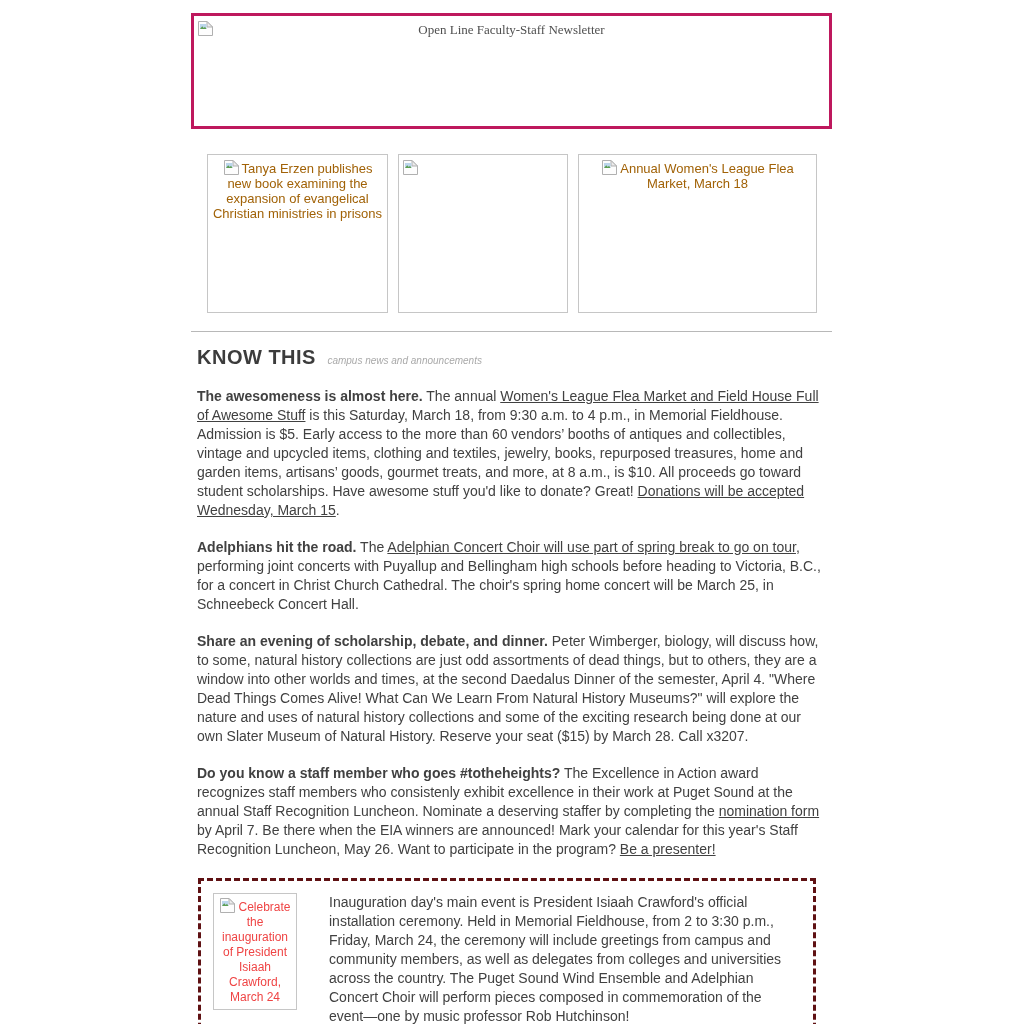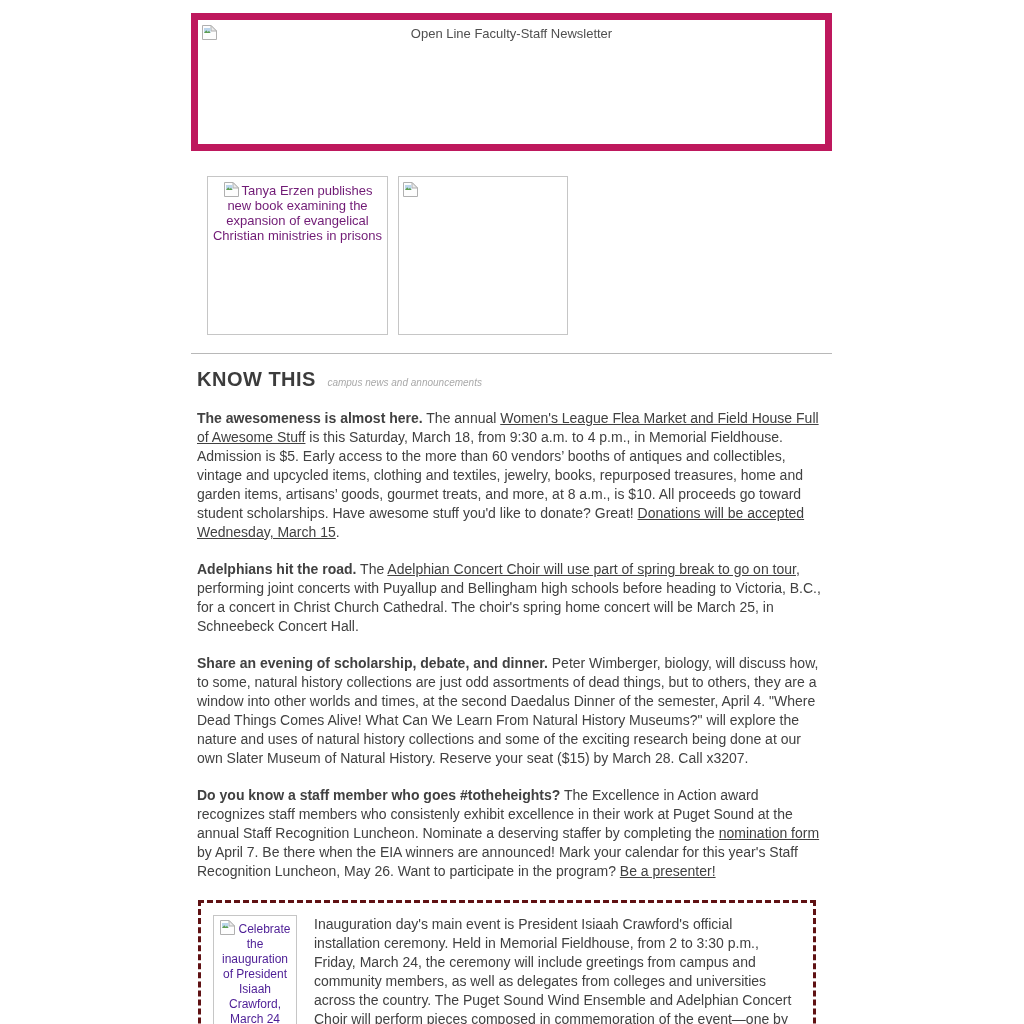--- a/index.html
+++ b/index.html
@@ -6,33 +6,34 @@
   body{
     width:1024px;height:1024px;overflow:hidden;background:#ffffff;
     font-family:"Liberation Sans", sans-serif;
     -webkit-font-smoothing:antialiased;
   }
   .page{position:relative;width:1024px;height:1024px;overflow:hidden;}
   .content{position:absolute;left:191px;top:13px;width:641px;}
 
   
   .banner{
-    position:relative;height:138px;border:7px solid #be185d;
+    position:relative;height:116px;border:3px solid #be185d;
     box-sizing:border-box;
+    font-family:Liberation Serif, serif;
   }
   .banner .bimg-wrap{position:absolute;left:3px;top:4px;}
   .banner .alt{
     text-align:center;padding-top:6px;font-size:13px;color:#4f4f4f;
   }
 
   
   .photo-row{display:flex;margin-top:25px;margin-left:16px;}
   .photo{
     border:1px solid #c6c6c6;height:159px;box-sizing:border-box;
-    font-size:13px;line-height:15px;color:#701a75;text-align:center;
+    font-size:13px;line-height:15px;color:#a16207;text-align:center;
     padding:4px 3px;overflow:hidden;
   }
   .photo.p1{width:181px;margin-right:10px;}
   .photo.p2{width:170px;margin-right:10px;text-align:left;}
   .photo.p3{width:239px;}
   .bimg-wrap{display:inline-block;vertical-align:-3px;margin-right:2px;}
 
   .divider{border:none;border-top:1px solid #b8b8b8;margin:18px 0 0 0;}
 
   
@@ -55,22 +56,22 @@
   a.story-link{color:#414141;text-decoration:underline;cursor:pointer;}
 
   
   .spotlight{
     margin:19px 0 0 7px;width:612px;height:199px;
     border:3px dashed #5f1113;display:flex;align-items:flex-start;
     padding:0;box-sizing:content-box;overflow:hidden;
   }
   .spot-img{
     flex:0 0 auto;width:84px;height:117px;border:1px solid #c6c6c6;
-    box-sizing:border-box;margin:12px 1px 0 12px;
-    font-size:12px;line-height:15px;color:#4c1d95;text-align:center;
+    box-sizing:border-box;margin:12px 16px 0 12px;
+    font-size:12px;line-height:15px;color:#ef4444;text-align:center;
     padding:3px 2px;overflow:hidden;
   }
   .spot-col{flex:1 1 auto;margin:0 16px 0 16px;}
   .spot-title{
     font-size:15px;font-weight:bold;color:#3c3c3c;margin:12px 0 0 0;
   }
   .spot-body{font-size:14px;line-height:19px;color:#414141;margin:12px 0 0 0;}
 
   svg.bimg{display:block;}
 </style>
@@ -106,20 +107,30 @@
       <div class="photo p2">
         <span class="bimg-wrap">
           <svg class="bimg" width="17" height="17" viewBox="0 0 17 17">
             <path d="M1.5 1.5 H10 L15.5 7 V15.5 H1.5 Z" fill="#fdfdfd" stroke="#b0b0b0"></path>
             <path d="M10 1.5 V7 H15.5 Z" fill="#ececec" stroke="#b0b0b0" stroke-linejoin="round"></path>
             <rect x="3" y="4" width="6.5" height="5" fill="#bcd6ec"></rect>
             <path d="M3 9 L5.2 6.2 L6.8 8 L8 6.8 L9.5 9 Z" fill="#5d9e52"></path>
           </svg>
         </span><span></span>
       </div>
+      <div class="photo p3">
+        <span class="bimg-wrap">
+          <svg class="bimg" width="17" height="17" viewBox="0 0 17 17">
+            <path d="M1.5 1.5 H10 L15.5 7 V15.5 H1.5 Z" fill="#fdfdfd" stroke="#b0b0b0"></path>
+            <path d="M10 1.5 V7 H15.5 Z" fill="#ececec" stroke="#b0b0b0" stroke-linejoin="round"></path>
+            <rect x="3" y="4" width="6.5" height="5" fill="#bcd6ec"></rect>
+            <path d="M3 9 L5.2 6.2 L6.8 8 L8 6.8 L9.5 9 Z" fill="#5d9e52"></path>
+          </svg>
+        </span><span>Annual Women's League Flea Market, March 18</span>
+      </div>
     </div>
 
     <hr class="divider">
 
     <div class="section-header">
       <h2 class="section-title">KNOW THIS</h2>
       <span class="section-sub">campus news and announcements</span>
     </div>
 
     <p class="story"><span class="lead">The awesomeness is almost here.</span><span> The annual </span><a class="story-link">Women's League Flea Market and Field House Full of Awesome Stuff</a><span> is this Saturday, March 18, from 9:30 a.m. to 4 p.m., in Memorial Fieldhouse. Admission is $5. Early access to the more than 60 vendors’ booths of antiques and collectibles, vintage and upcycled items, clothing and textiles, jewelry, books, repurposed treasures, home and garden items, artisans’ goods, gourmet treats, and more, at 8 a.m., is $10. All proceeds go toward student scholarships. Have awesome stuff you'd like to donate? Great! </span><a class="story-link">Donations will be accepted Wednesday, March 15</a><span>.</span></p>

